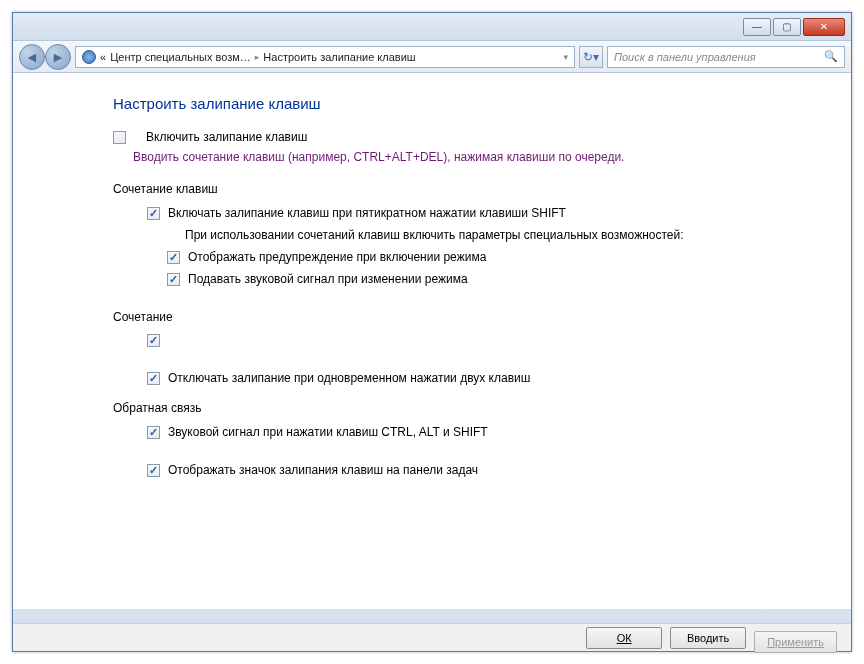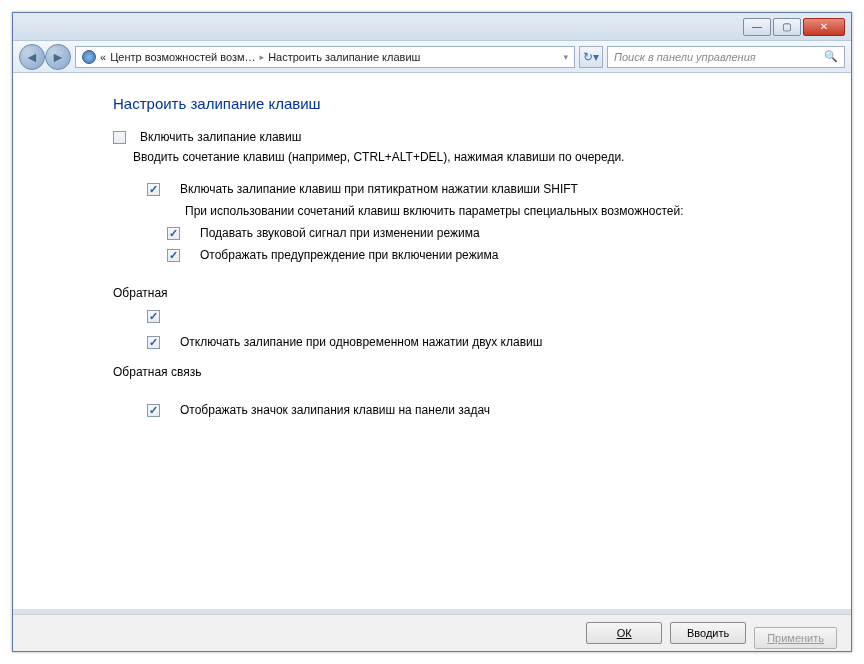--- a/index.html
+++ b/index.html
@@ -13,30 +13,30 @@
 .nav-arrows { display: flex; gap: 0; }
 .nav-arrow { width: 26px; height: 26px; border-radius: 50%; background: radial-gradient(circle at 30% 30%, #c2d4e8, #89a7ca); border: 1px solid #6a88ab; display: flex; align-items: center; justify-content: center; color: #486a8f; font-size: 14px; }
 .address-bar { flex: 1; height: 22px; background: #fff; border: 1px solid #a0b0c4; display: flex; align-items: center; padding: 0 6px; gap: 4px; font-size: 11px; color: #222; }
 .address-icon { width: 14px; height: 14px; border-radius: 50%; background: radial-gradient(circle, #8ab8e8, #3a72b5); border: 1px solid #2a5a92; flex-shrink: 0; }
 .chevron { color: #888; font-size: 9px; }
 .refresh-btn { width: 24px; height: 22px; background: linear-gradient(#f2f6fb, #d8e2ee); border: 1px solid #a0b0c4; display: flex; align-items: center; justify-content: center; color: #3a72b5; font-size: 12px; }
 .search-bar { width: 238px; height: 22px; background: #fff; border: 1px solid #a0b0c4; display: flex; align-items: center; padding: 4px 6px; font-size: 11px; color: #888; font-style: italic; }
 .search-bar .search-icon { margin-left: auto; color: #4a72a8; font-style: normal; }
 .content-area { position: absolute; top: 60px; left: 0; right: 0; bottom: 42px; background: #fff; padding: 22px 100px 20px 100px; overflow: auto; }
 .page-title { color: #003399; font-size: 15px; font-weight: normal; margin-bottom: 18px; }
-.main-option { margin-bottom: 4px; display: flex; align-items: center; gap: 14px; }
+.main-option { margin-bottom: 4px; display: flex; align-items: center; gap: 20px; }
 .checkbox-box { width: 13px; height: 13px; border: 1px solid #8a9aa8; background: linear-gradient(#f6f8fa, #e8ecf0); display: inline-flex; align-items: center; justify-content: center; flex-shrink: 0; }
 .checkbox-box.checked::after { content: "✓"; color: #2a5eac; font-size: 11px; line-height: 1; font-weight: bold; }
 .checkbox-label { color: #000; }
-.description { color: #000000; margin: 6px 0 18px 20px; }
+.description { color: #701a75; margin: 6px 0 18px 20px; }
 .section-header { color: #000; margin: 8px 0 10px 0; }
 .section-body { margin-left: 34px; }
-.option-row { display: flex; align-items: center; gap: 20px; margin-bottom: 8px; }
+.option-row { display: flex; align-items: center; gap: 8px; margin-bottom: 8px; }
 .sub-text { color: #000; margin: 4px 0 8px 38px; }
-.button-bar { position: absolute; bottom: 0; left: 0; right: 0; height: 37px; background: #f0f0f0; border-top: 1px solid #d0d0d0; display: flex; align-items: center; justify-content: flex-end; padding: 0 14px; gap: 8px; }
+.button-bar { position: absolute; bottom: 0; left: 0; right: 0; height: 28px; background: #f0f0f0; border-top: 1px solid #d0d0d0; display: flex; align-items: center; justify-content: flex-end; padding: 0 14px; gap: 8px; }
 .btn { min-width: 76px; height: 22px; background: linear-gradient(#f6f6f6, #e2e2e2); border: 1px solid #8a8a8a; border-radius: 2px; font-size: 11px; color: #000; padding: 0 12px; display: flex; align-items: center; justify-content: center; }
 .btn.disabled { color: #9a9a9a; border-color: #b0b0b0; margin-top: 9px; }
 .crumb { white-space: nowrap; overflow: hidden; text-overflow: ellipsis; }
 </style>
 </head>
 <body>
 
 <div class="outer-frame">
 <div class="window">
 
@@ -47,70 +47,75 @@
   </div>
 
   <div class="navbar">
     <div class="nav-arrows">
       <div class="nav-arrow">◄</div>
       <div class="nav-arrow">►</div>
     </div>
     <div class="address-bar">
       <span class="address-icon"></span>
       <span class="crumb">«</span>
-      <span class="crumb">Центр возможностей возм…</span>
+      <span class="crumb">Центр специальных возм…</span>
       <span class="chevron">▸</span>
       <span class="crumb">Настроить залипание клавиш</span>
       <span class="chevron" style="margin-left:auto">▾</span>
     </div>
     <div class="refresh-btn">↻▾</div>
     <div class="search-bar">
       <span>Поиск в панели управления</span>
       <span class="search-icon">🔍</span>
     </div>
   </div>
 
   <div class="content-area">
     <h1 class="page-title">Настроить залипание клавиш</h1>
 
     <div class="main-option">
       <span class="checkbox-box"></span>
       <span class="checkbox-label">Включить залипание клавиш</span>
     </div>
     <div class="description">Вводить сочетание клавиш (например, CTRL+ALT+DEL), нажимая клавиши по очереди.</div>
 
+    <div class="section-header">Сочетание клавиш</div>
     <div class="section-body">
       <div class="option-row">
         <span class="checkbox-box checked"></span>
         <span class="checkbox-label">Включать залипание клавиш при пятикратном нажатии клавиши SHIFT</span>
       </div>
       <div class="sub-text">При использовании сочетаний клавиш включить параметры специальных возможностей:</div>
       <div class="option-row" style="margin-left:20px">
         <span class="checkbox-box checked"></span>
-        <span class="checkbox-label">Подавать звуковой сигнал при изменении режима</span>
+        <span class="checkbox-label">Отображать предупреждение при включении режима</span>
       </div>
       <div class="option-row" style="margin-left:20px">
         <span class="checkbox-box checked"></span>
-        <span class="checkbox-label">Отображать предупреждение при включении режима</span>
+        <span class="checkbox-label">Подавать звуковой сигнал при изменении режима</span>
       </div>
     </div>
 
-    <div class="section-header" style="margin-top:24px">Обратная</div>
+    <div class="section-header" style="margin-top:24px">Сочетание</div>
     <div class="section-body">
       <div class="option-row">
         <span class="checkbox-box checked"></span>
       </div>
-      <div class="option-row" style="margin-top:12px">
+      <div class="option-row" style="margin-top:24px">
         <span class="checkbox-box checked"></span>
         <span class="checkbox-label">Отключать залипание при одновременном нажатии двух клавиш</span>
       </div>
     </div>
 
     <div class="section-header" style="margin-top:16px">Обратная связь</div>
     <div class="section-body">
+      <div class="option-row">
+        <span class="checkbox-box checked"></span>
+        <span class="checkbox-label">Звуковой сигнал при нажатии клавиш CTRL, ALT и SHIFT</span>
+      </div>
       <div class="option-row" style="margin-top:24px">
         <span class="checkbox-box checked"></span>
         <span class="checkbox-label">Отображать значок залипания клавиш на панели задач</span>
       </div>
     </div>
   </div>
 
   <div class="button-bar">
     <div class="btn">
           <span style="text-decoration:underline">ОК</span>

